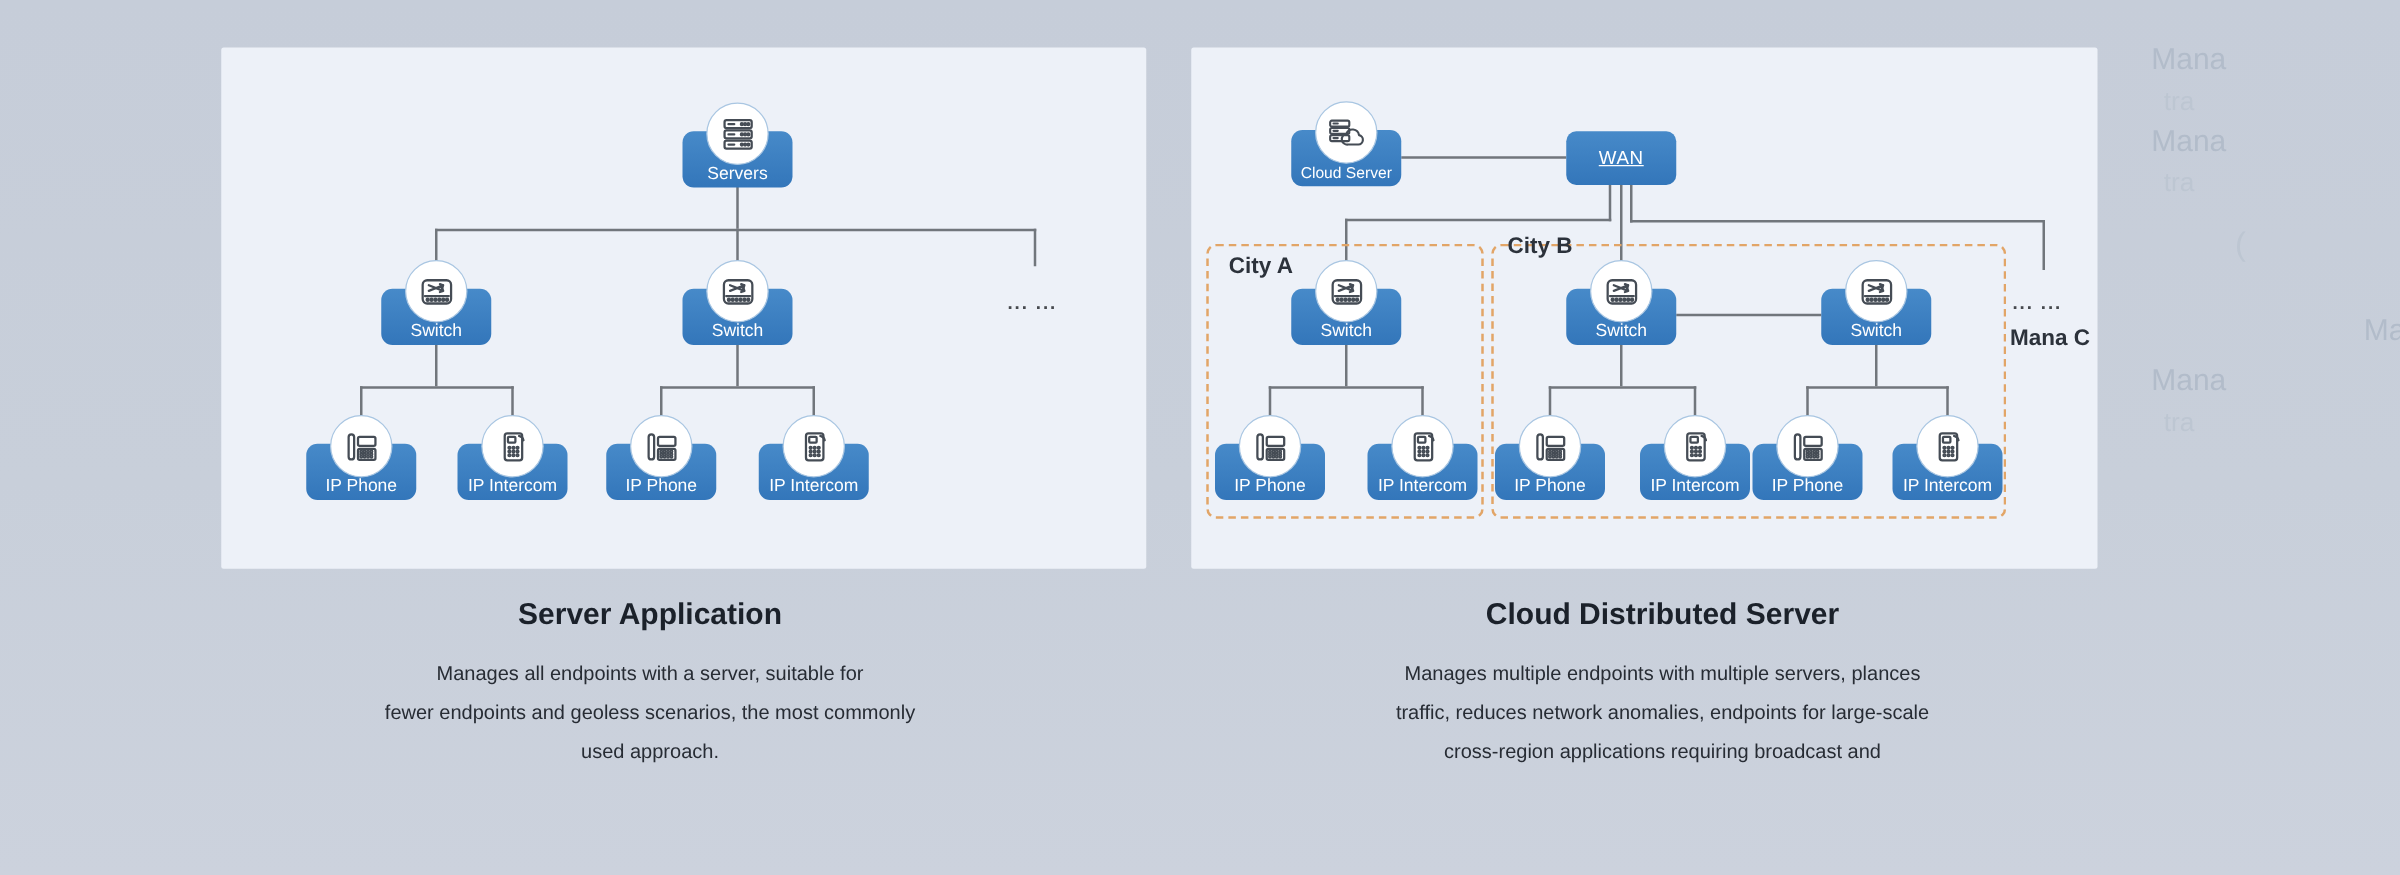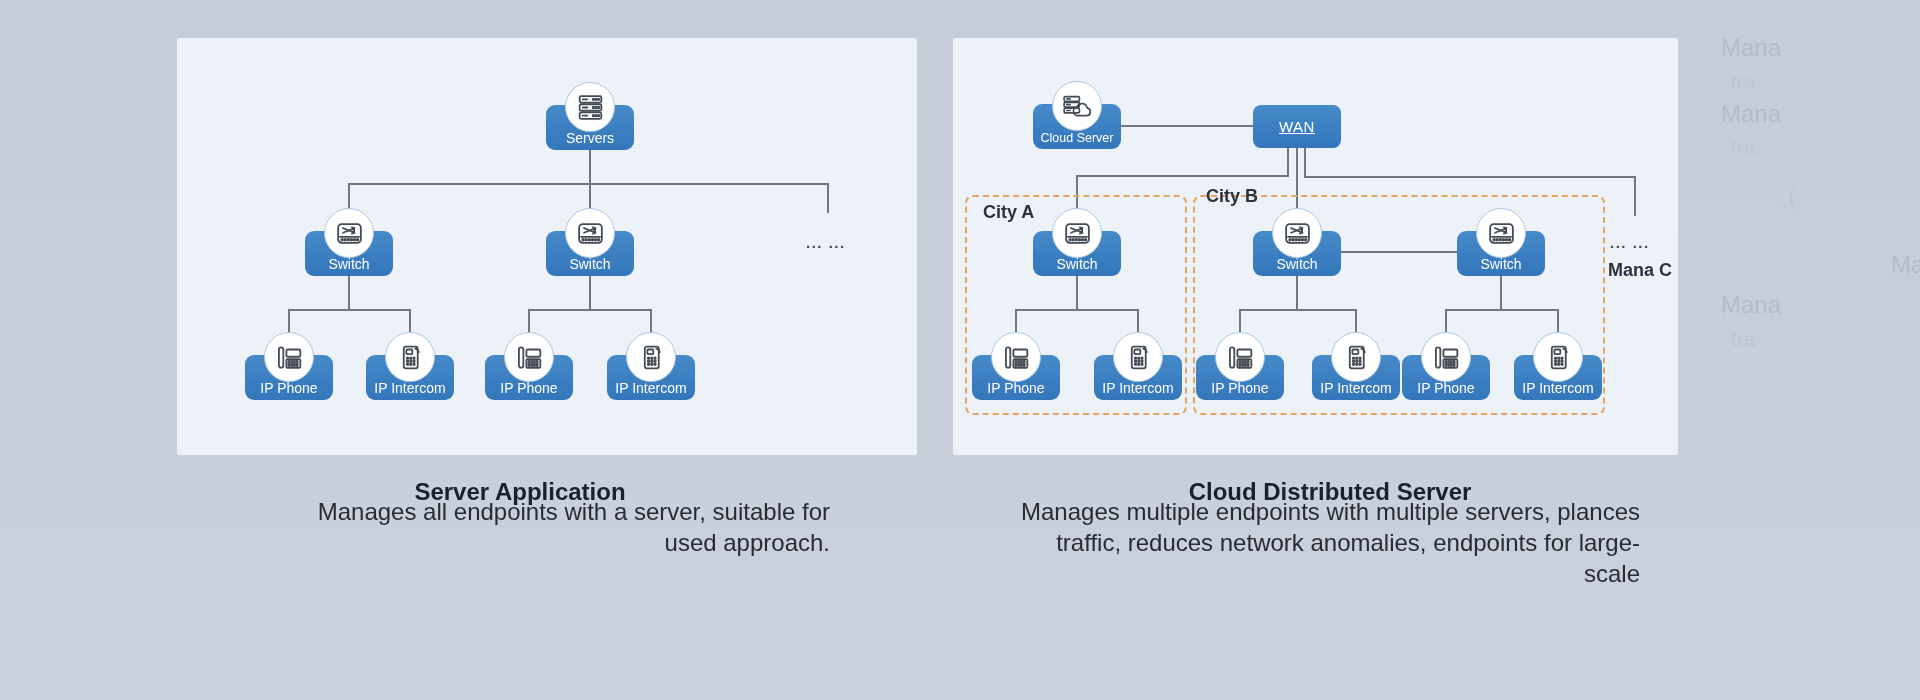--- a/index.html
+++ b/index.html
@@ -33,21 +33,21 @@
     display:flex;align-items:center;justify-content:center;}
   .ni{width:31px;height:31px;stroke:#454c55;stroke-width:1.4;fill:none;stroke-linecap:round;stroke-linejoin:round;}
 
   .wan-rect{position:absolute;left:1253px;top:105px;width:88px;height:43px;border-radius:8px;
     background:linear-gradient(180deg,#478ac9,#3376ba);display:flex;align-items:center;justify-content:center;}
   .wan-label{color:#fff;font-size:15px;letter-spacing:.5px;text-decoration:underline;}
 
   .dots{position:absolute;font-size:15px;font-weight:800;color:#46494e;letter-spacing:1.5px;white-space:nowrap;}
 
   .card-title{position:absolute;top:478px;width:600px;text-align:center;font-size:24px;font-weight:700;color:#1b212a;}
-  .card-body{position:absolute;top:496px;width:620px;text-align:right;font-size:24px;line-height:31px;color:#272c34;}
+  .card-body{position:absolute;top:524px;width:620px;text-align:center;font-size:16px;line-height:31px;color:#272c34;}
 
   .ghost{position:absolute;color:#b2bcca;font-weight:500;white-space:nowrap;}
   .ghost.f2{color:#bdc6d2;}
 </style>
 </head>
 <body>
 
 <svg width="0" height="0" style="position:absolute" aria-hidden="true">
   <defs>
     <symbol id="i-server" viewBox="0 0 24 24">
@@ -343,26 +343,28 @@
     <div class="node-circle">
         <svg class="ni">
           <use href="#i-intercom"></use>
         </svg>
       </div>
   </div>
 
   <div class="card-title" style="left:220px">Server Application</div>
   <div class="card-body" style="left:210px">
     <div>Manages all endpoints with a server, suitable for</div>
+    <div>fewer endpoints and geoless scenarios, the most commonly</div>
     <div>used approach.</div>
   </div>
   <div class="card-title" style="left:1030px">Cloud Distributed Server</div>
   <div class="card-body" style="left:1020px">
     <div>Manages multiple endpoints with multiple servers, plances</div>
     <div>traffic, reduces network anomalies, endpoints for large-scale</div>
+    <div>cross-region applications requiring broadcast and</div>
   </div>
 
   <div class="ghost" style="left:1721px;top:34px;font-size:24px">Mana</div>
   <div class="ghost f2" style="left:1731px;top:70px;font-size:21px">tra</div>
   <div class="ghost" style="left:1721px;top:100px;font-size:24px">Mana</div>
   <div class="ghost f2" style="left:1731px;top:135px;font-size:21px">tra</div>
   <div class="ghost f2" style="left:1788px;top:180px;font-size:26px">(</div>
   <div class="ghost" style="left:1891px;top:251px;font-size:24px">Ma</div>
   <div class="ghost" style="left:1721px;top:291px;font-size:24px">Mana</div>
   <div class="ghost f2" style="left:1731px;top:327px;font-size:21px">tra</div>

